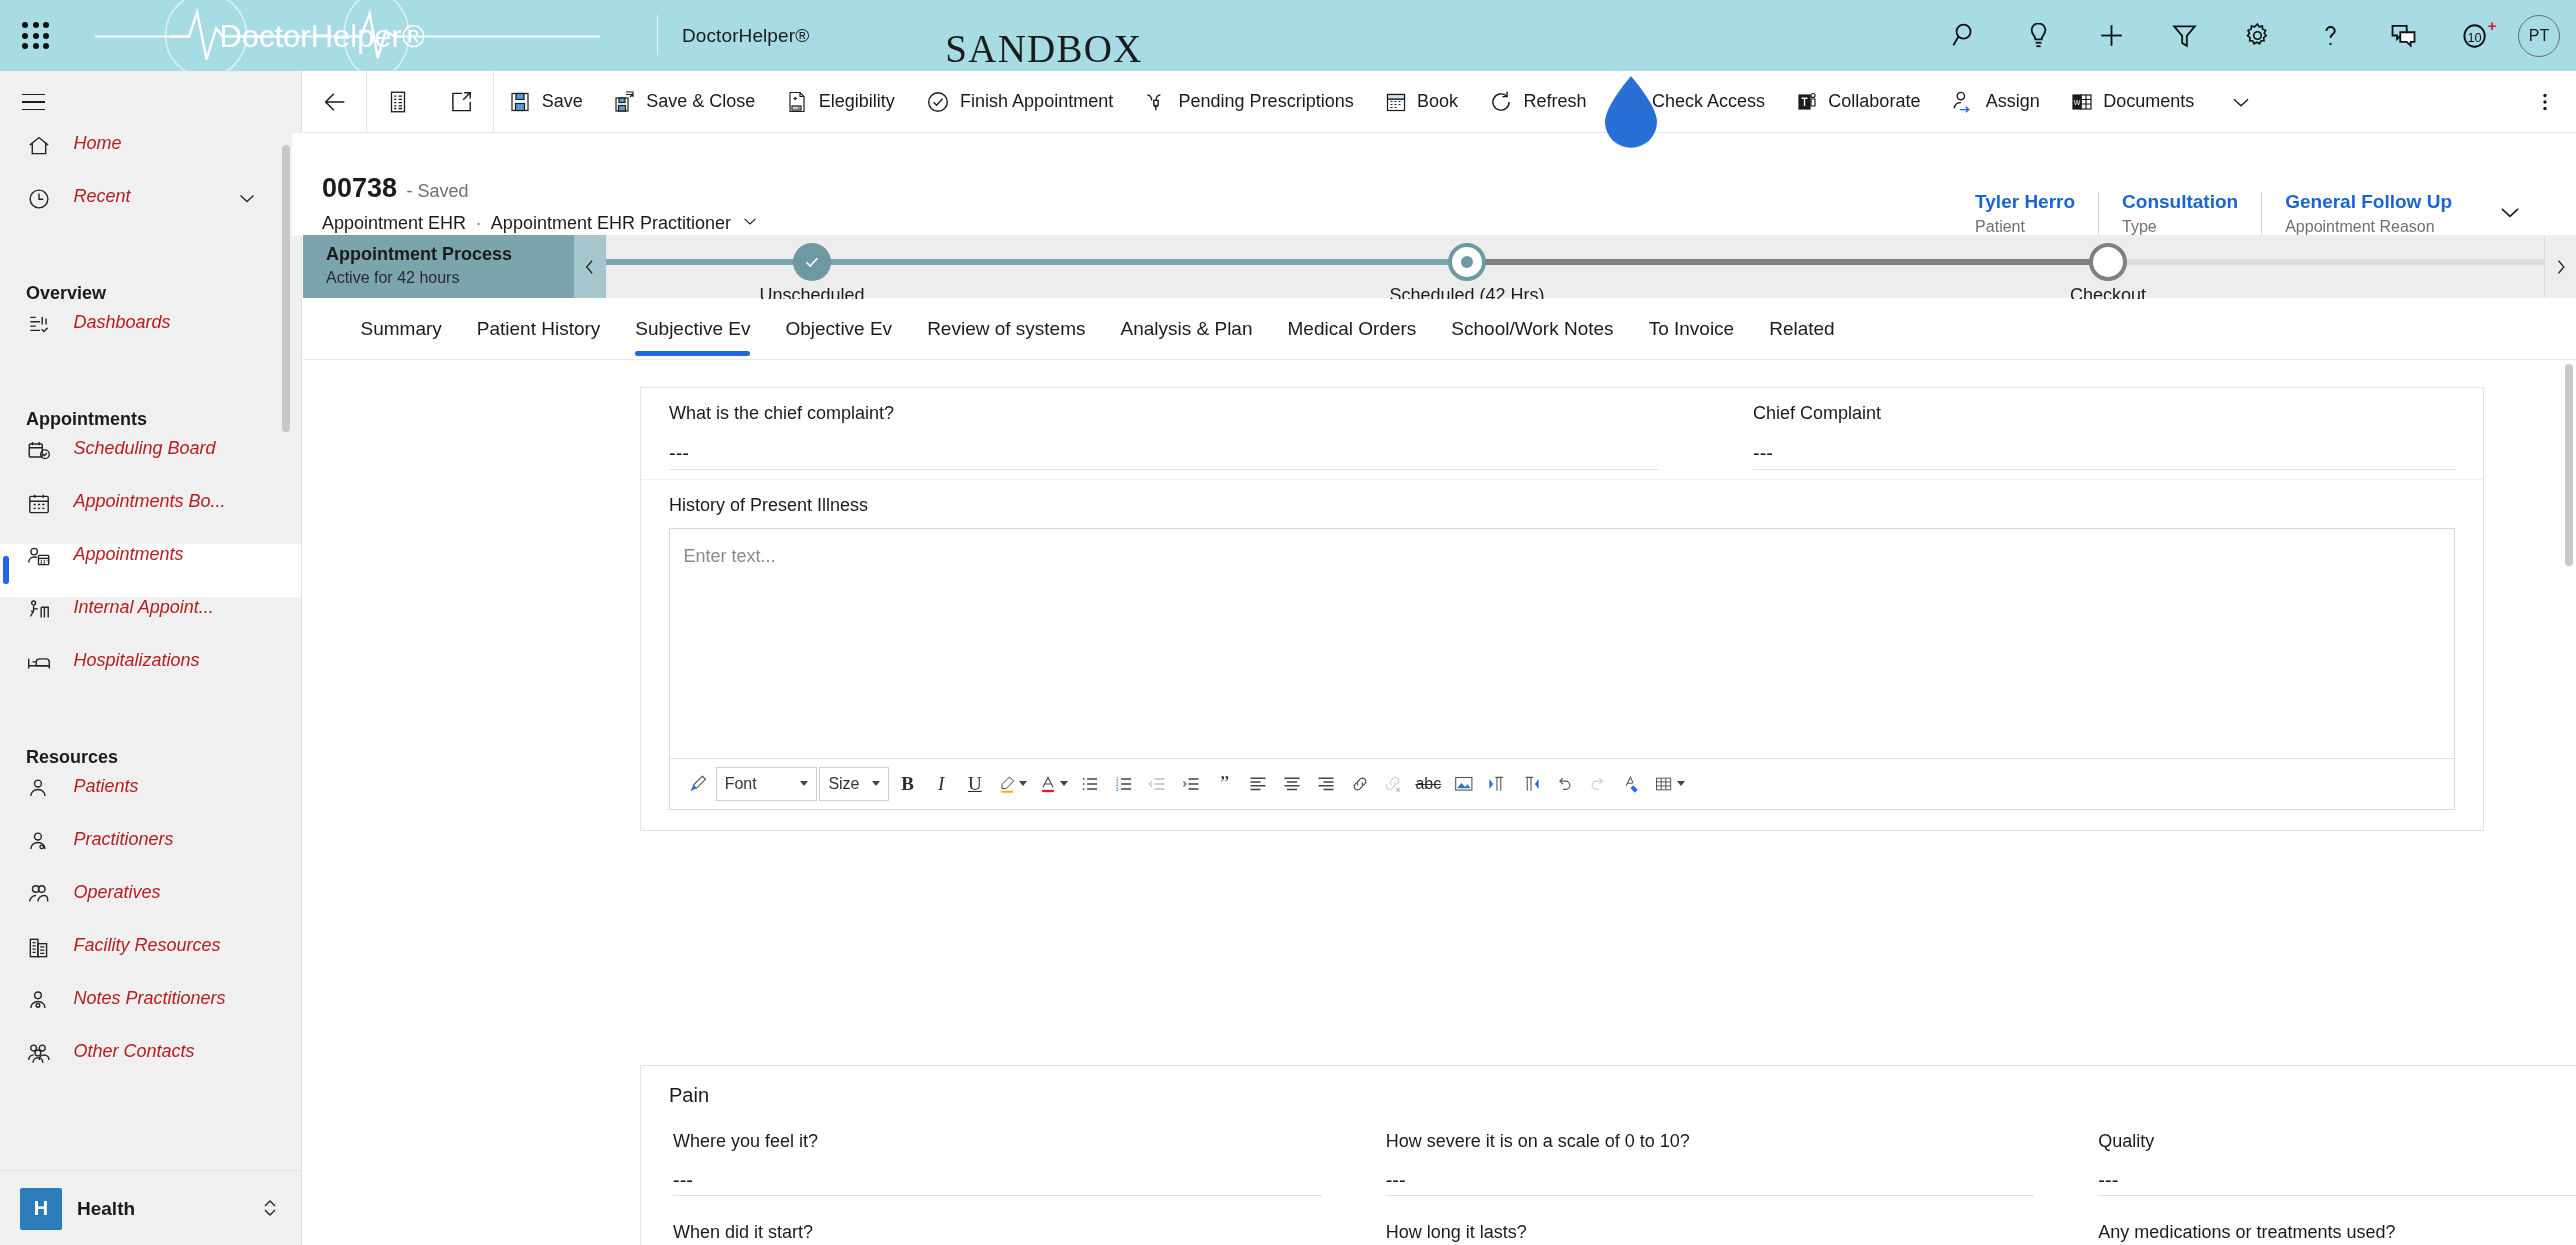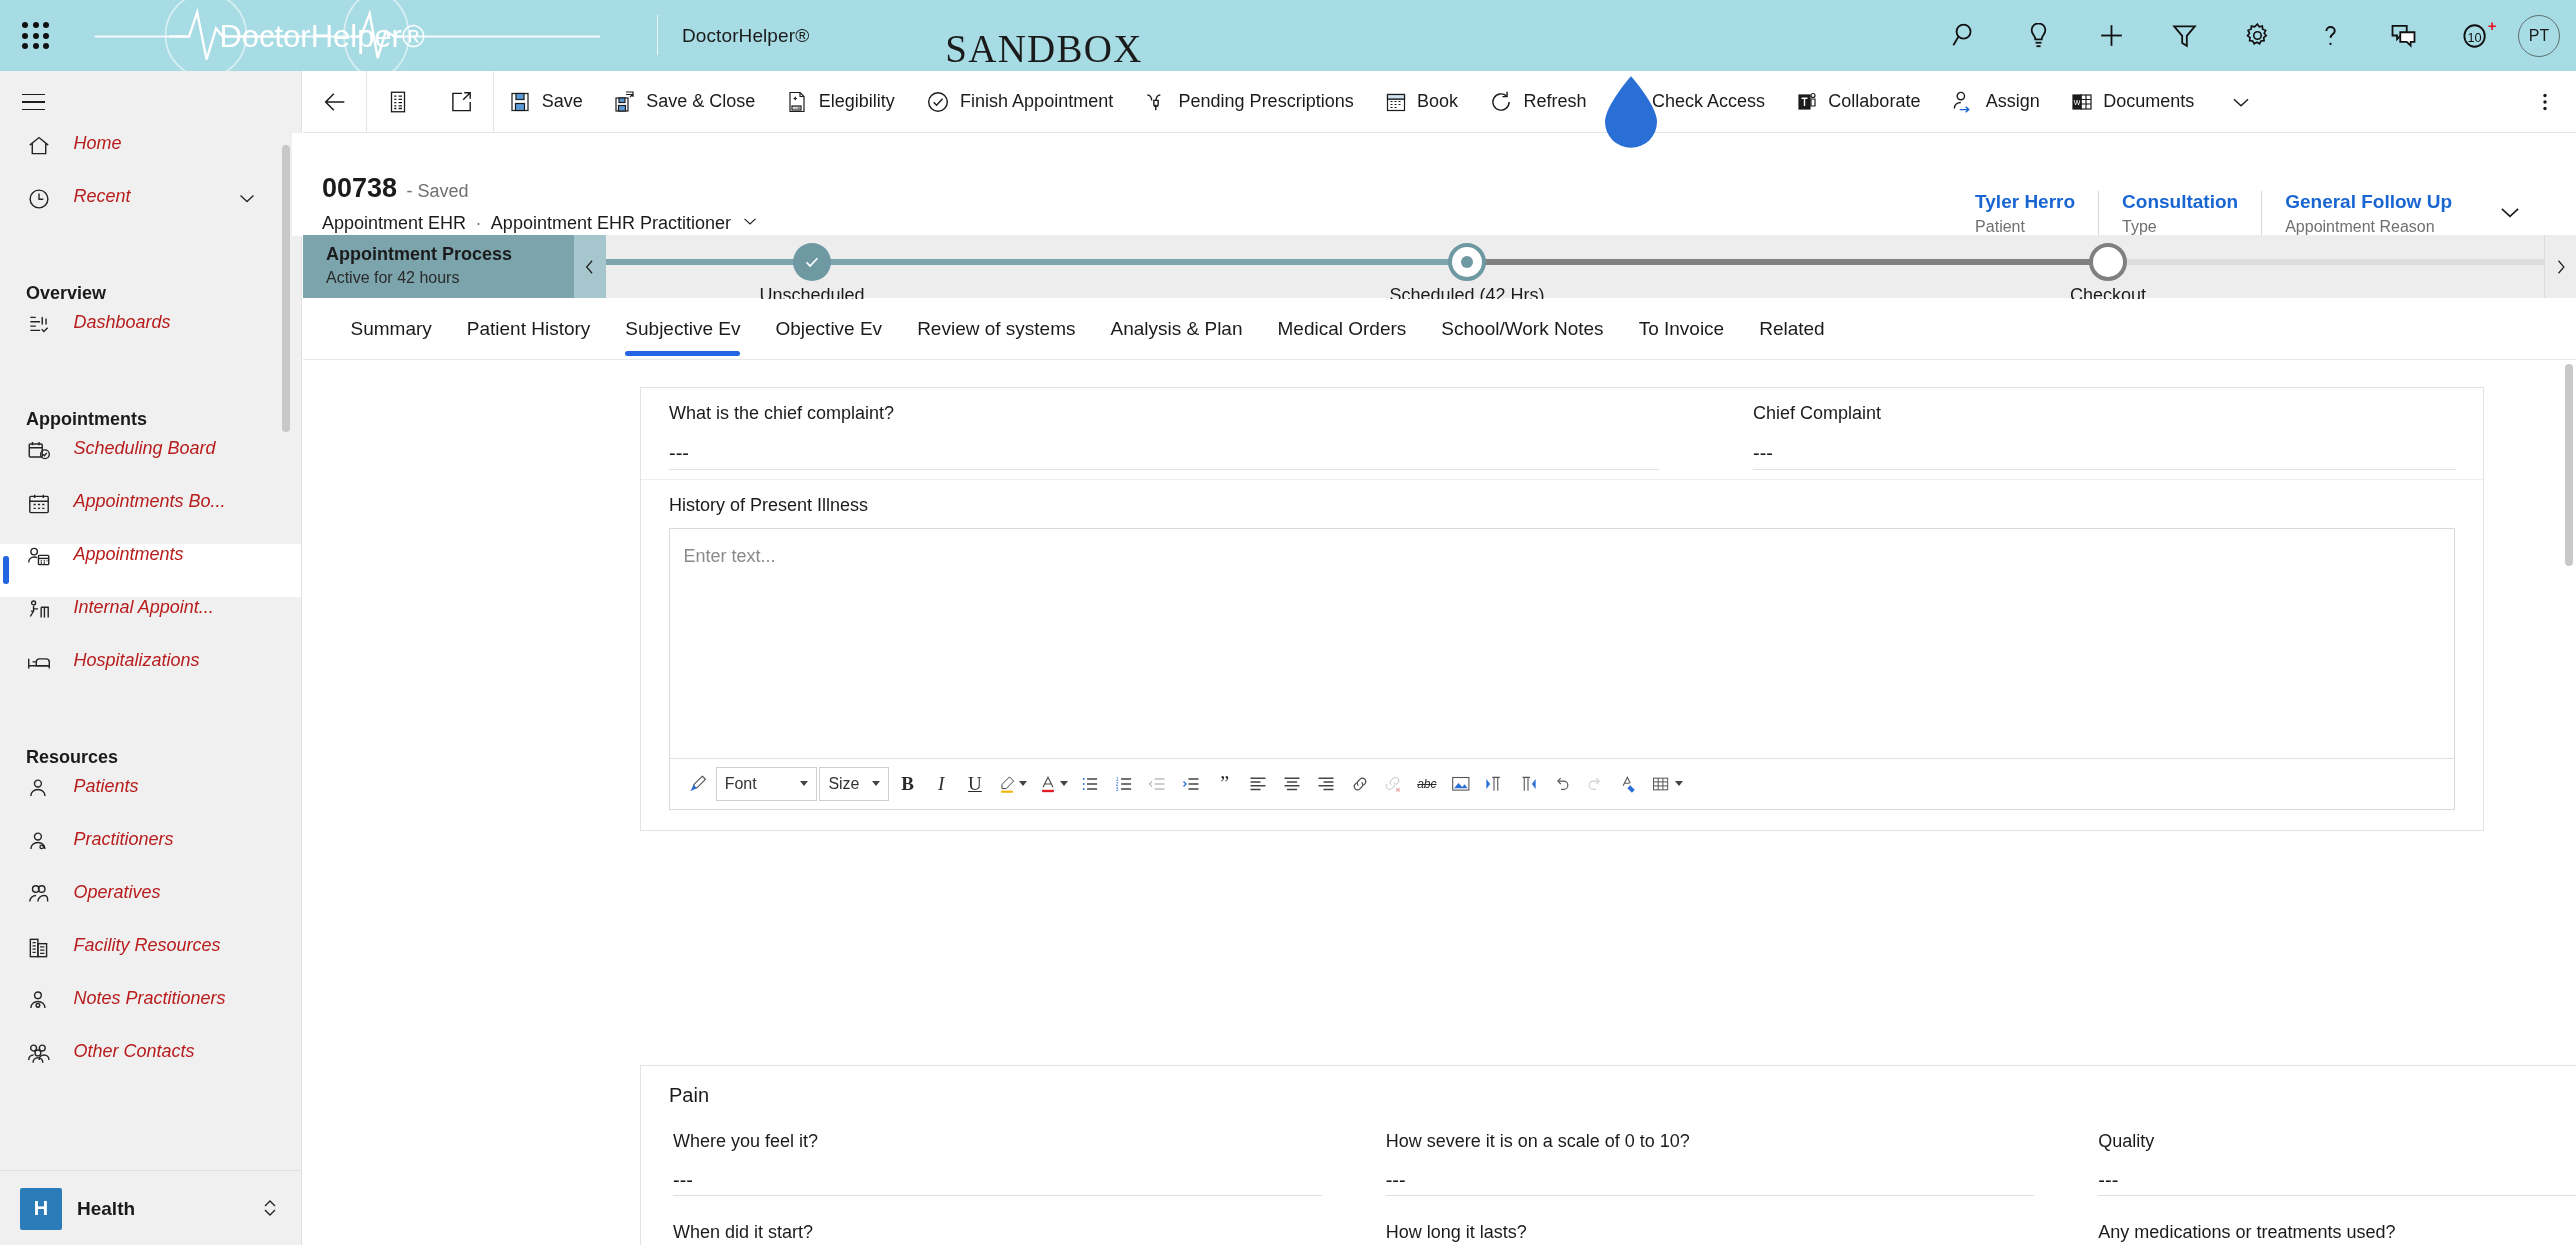--- a/index.html
+++ b/index.html
@@ -207,21 +207,21 @@
   }
   .bpf-label .hrs { color:#1b1b1b; }
   .bpf-next {
     width: 32px; background: #ededed; display:flex; align-items:center;
     justify-content:center; cursor:pointer; border-left: 0.7px solid #dcdcdc;
   }
 
   
   .tabs {
     position: absolute; left: 303px; top: 299px; width: 2273px; height: 61px;
-    background: #fff; display: flex; align-items: center; padding-left: 30px;
+    background: #fff; display: flex; align-items: center; padding-left: 40px;
     border-bottom: 0.7px solid #e8e8e8;
   }
   .tab {
     position: relative; height: 61px; display: flex; align-items: center;
     padding: 0 17.5px; font-size: 19px; color: #1b1b1b; cursor: pointer; white-space:nowrap;
   }
   .tab.active { font-weight: 400; }
   .tab.active::after {
     content:""; position: absolute; left: 17.5px; right: 17.5px; bottom: 4px;
     height: 4.7px; border-radius: 2.7px; background: #2266e3;
@@ -954,21 +954,21 @@
                 <path d="M14 10a4 4 0 0 1 0 5.6l-2.5 2.5a4 4 0 0 1-5.6-5.6L8 10.4"></path>
               </svg>
           </div>
           <div class="rb dim">
             <svg width="20" height="20" viewBox="0 0 24 24" stroke="#cfcfcf" stroke-width="1.3" fill="none">
                 <path d="M10 13a4 4 0 0 1 0-5.6l2.5-2.5a4 4 0 0 1 5.6 5.6L16 12.6"></path>
                 <path d="M13 9.5a4 4 0 0 1 0 5.6l-2.5 2.5a4 4 0 0 1-5.6-5.6"></path>
                 <path d="M16 17l4 4M20 17l-4 4" stroke="#e8a0a0"></path>
               </svg>
           </div>
-          <div class="rb" style="font-size:12px;text-decoration:line-through;font-style:italic;">abc</div>
+          <div class="rb" style="font-size:16px;text-decoration:line-through;">abc</div>
           <div class="rb">
             <svg width="21.6" height="21.6" viewBox="0 0 24 24" stroke="#555" stroke-width="1.2" fill="none">
                 <rect x="3" y="5" width="18" height="14"></rect>
                 <path d="M4.5 17l5-6 4 4.6 2.8-3 3.2 4.4z" fill="#2a6fd6" stroke="none"></path>
                 <circle cx="8" cy="9" r="1.4" fill="#fff" stroke="none"></circle>
               </svg>
           </div>
           <div class="rb">
             <svg width="20" height="20" viewBox="0 0 24 24" stroke="#555" stroke-width="1.3" fill="none">
                 <path d="M3.5 8l3 4-3 4z" fill="#2a6fd6" stroke="#2a6fd6"></path>

